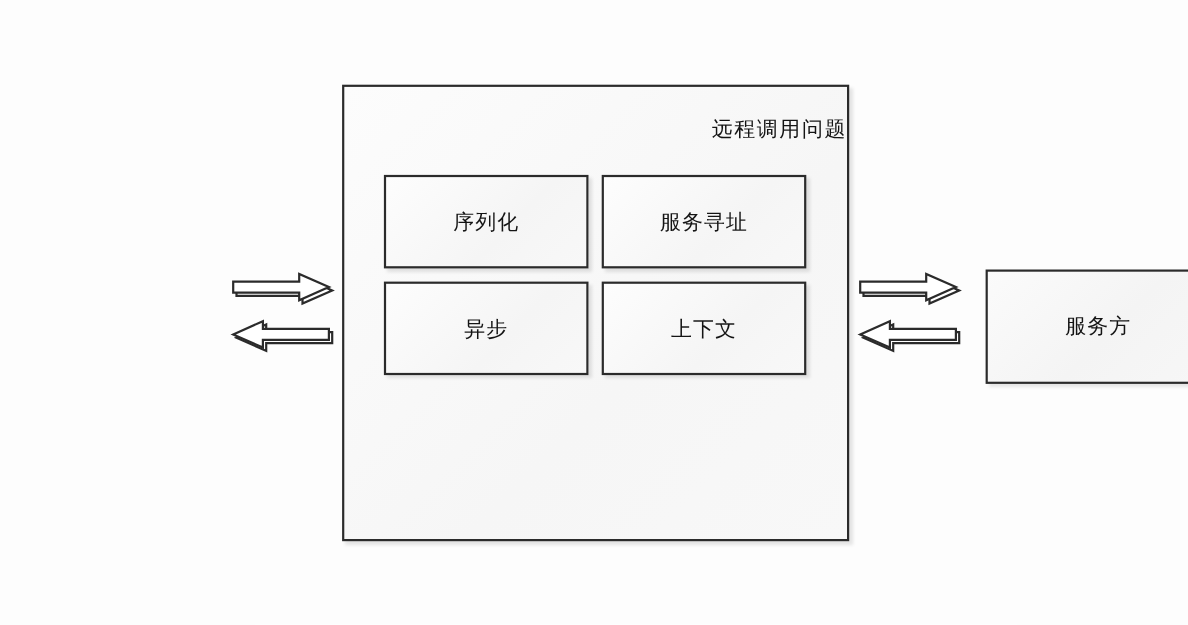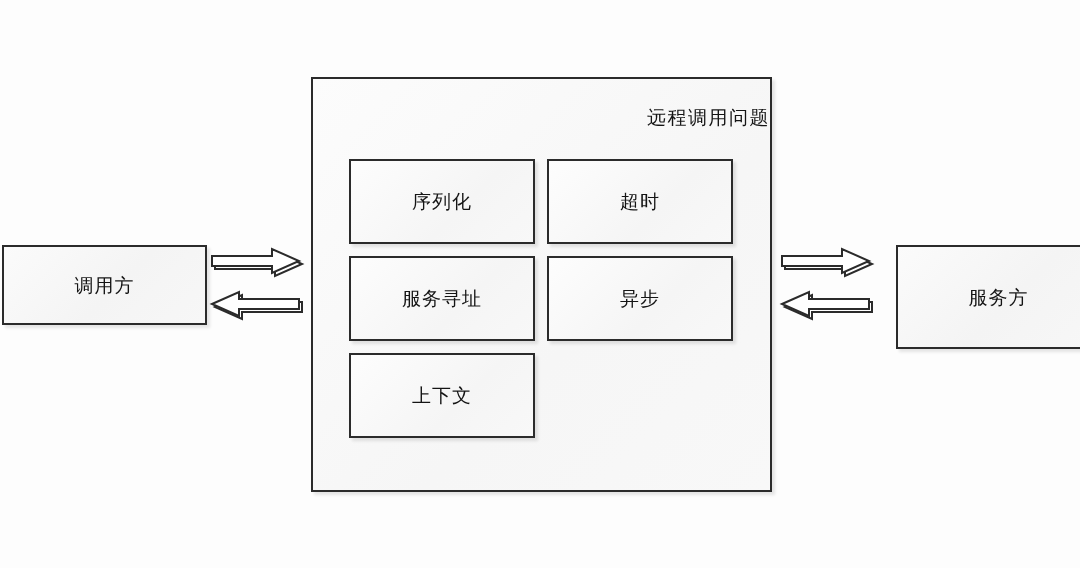--- a/index.html
+++ b/index.html
@@ -126,23 +126,20 @@
   .arrow-shadow {
     fill: rgba(0, 0, 0, 0.12);
     stroke: none;
   }
 </style>
 </head>
 <body>
 
 <div id="canvas">
 
-  <div class="node" id="caller-box">
-    <span class="node-label">调用方</span>
-  </div>
 
   <div class="block-arrow" style="left:211px; top:247px;">
     <svg width="92" height="30" viewBox="0 0 92 30">
       <polygon class="arrow-shadow" points="4,12 64,12 64,5 91,17 64,29 64,22 4,22"></polygon>
       <polygon points="1,9 61,9 61,2 88,14 61,26 61,19 1,19"></polygon>
     </svg>
   </div>
 
   <div class="block-arrow" style="left:211px; top:290px;">
     <svg width="92" height="30" viewBox="0 0 92 30">
@@ -153,23 +150,20 @@
 
   <div id="container">
     <div id="container-title">远程调用问题</div>
 
     <div id="problem-grid">
 
       <div class="problem-box">
         <span class="problem-label">序列化</span>
       </div>
 
-      <div class="problem-box">
-        <span class="problem-label">超时</span>
-      </div>
 
       <div class="problem-box">
         <span class="problem-label">服务寻址</span>
       </div>
 
       <div class="problem-box">
         <span class="problem-label">异步</span>
       </div>
 
 

